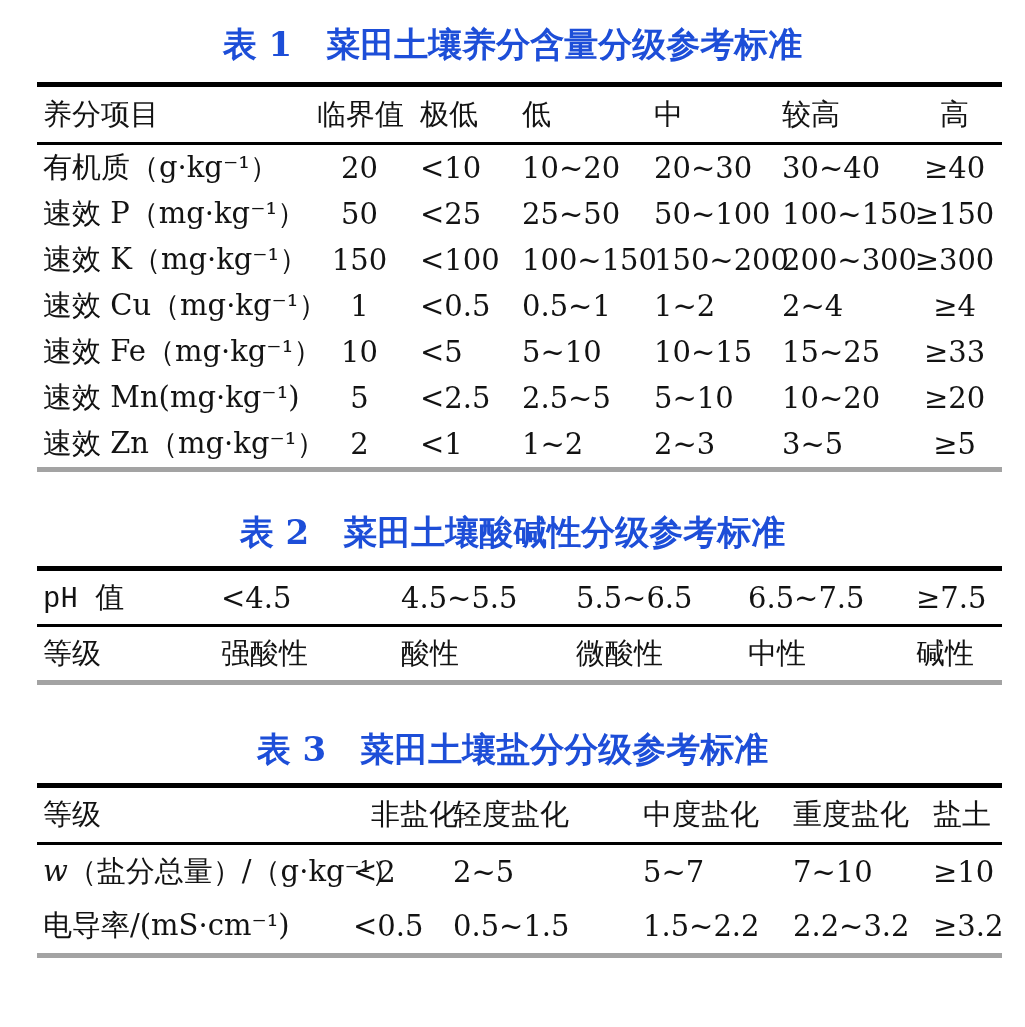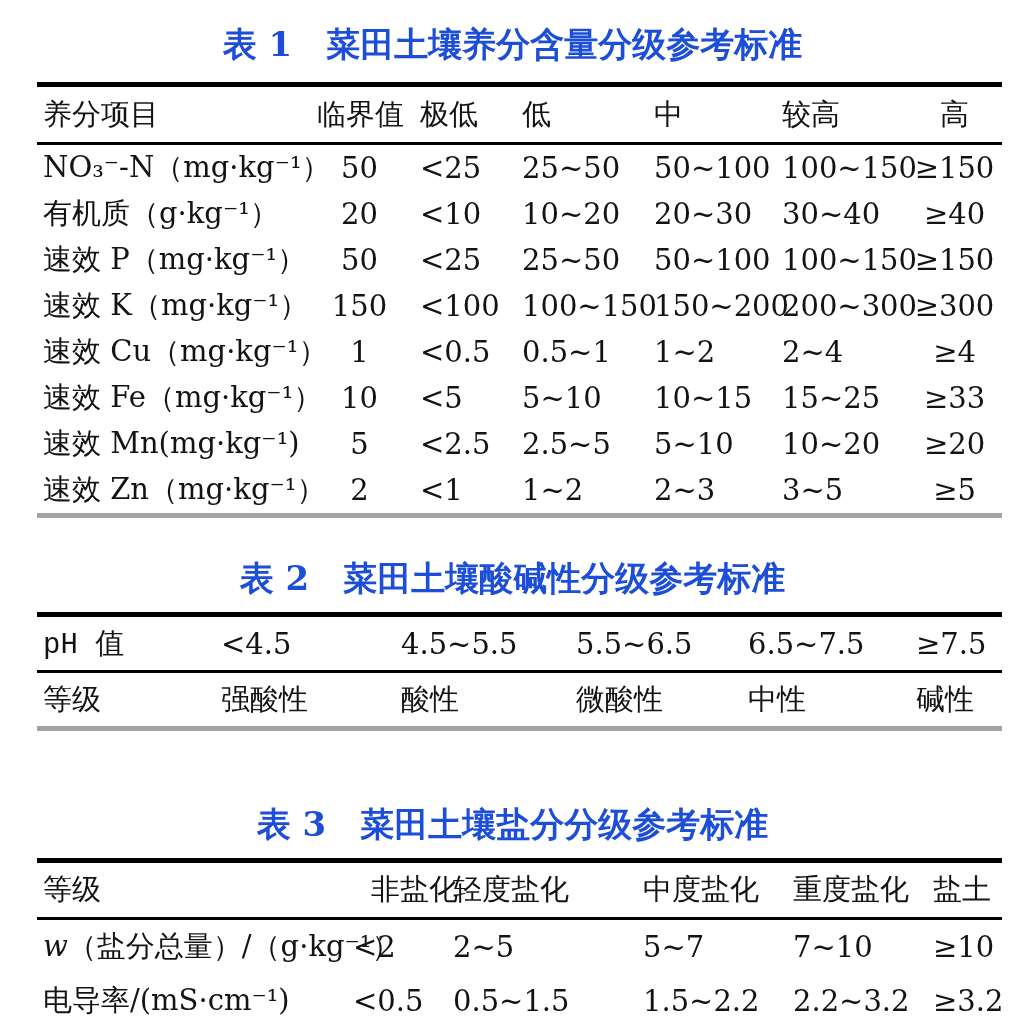--- a/index.html
+++ b/index.html
@@ -18,21 +18,21 @@
     margin: 0;
     width: 965px;
     text-align: center;
     font-size: 34px;
     font-weight: bold;
     line-height: 48px;
     color: #1d4ed8;
     white-space: nowrap;
   }
   .tbl-title.mt1 { margin-top: 36px; }
-  .tbl-title.mt2 { margin-top: 69px; }
+  .tbl-title.mt2 { margin-top: 40px; }
   table.t {
     border-collapse: collapse;
     table-layout: fixed;
     width: 965px;
     border-top: 5px solid #000000;
     border-bottom: 5px solid #a3a3a3;
     margin-top: 14px;
     margin-left: 7px;
   }
   table.t2m { margin-top: 10px; }
@@ -89,29 +89,20 @@
         <th class="c2">临界值</th>
         <th class="c3">极低</th>
         <th class="c4">低</th>
         <th class="c5">中</th>
         <th class="c6">较高</th>
         <th class="c7">高</th>
       </tr>
     </thead>
     <tbody>
       <tr>
-        <td class="c1">NO₃⁻-N（mg·kg⁻¹）</td>
-        <td class="c2">50</td>
-        <td class="c3">&lt;25</td>
-        <td class="c4">25~50</td>
-        <td class="c5">50~100</td>
-        <td class="c6">100~150</td>
-        <td class="c7">≥150</td>
-      </tr>
-      <tr>
         <td class="c1">有机质（g·kg⁻¹）</td>
         <td class="c2">20</td>
         <td class="c3">&lt;10</td>
         <td class="c4">10~20</td>
         <td class="c5">20~30</td>
         <td class="c6">30~40</td>
         <td class="c7">≥40</td>
       </tr>
       <tr>
         <td class="c1">速效 P（mg·kg⁻¹）</td>

